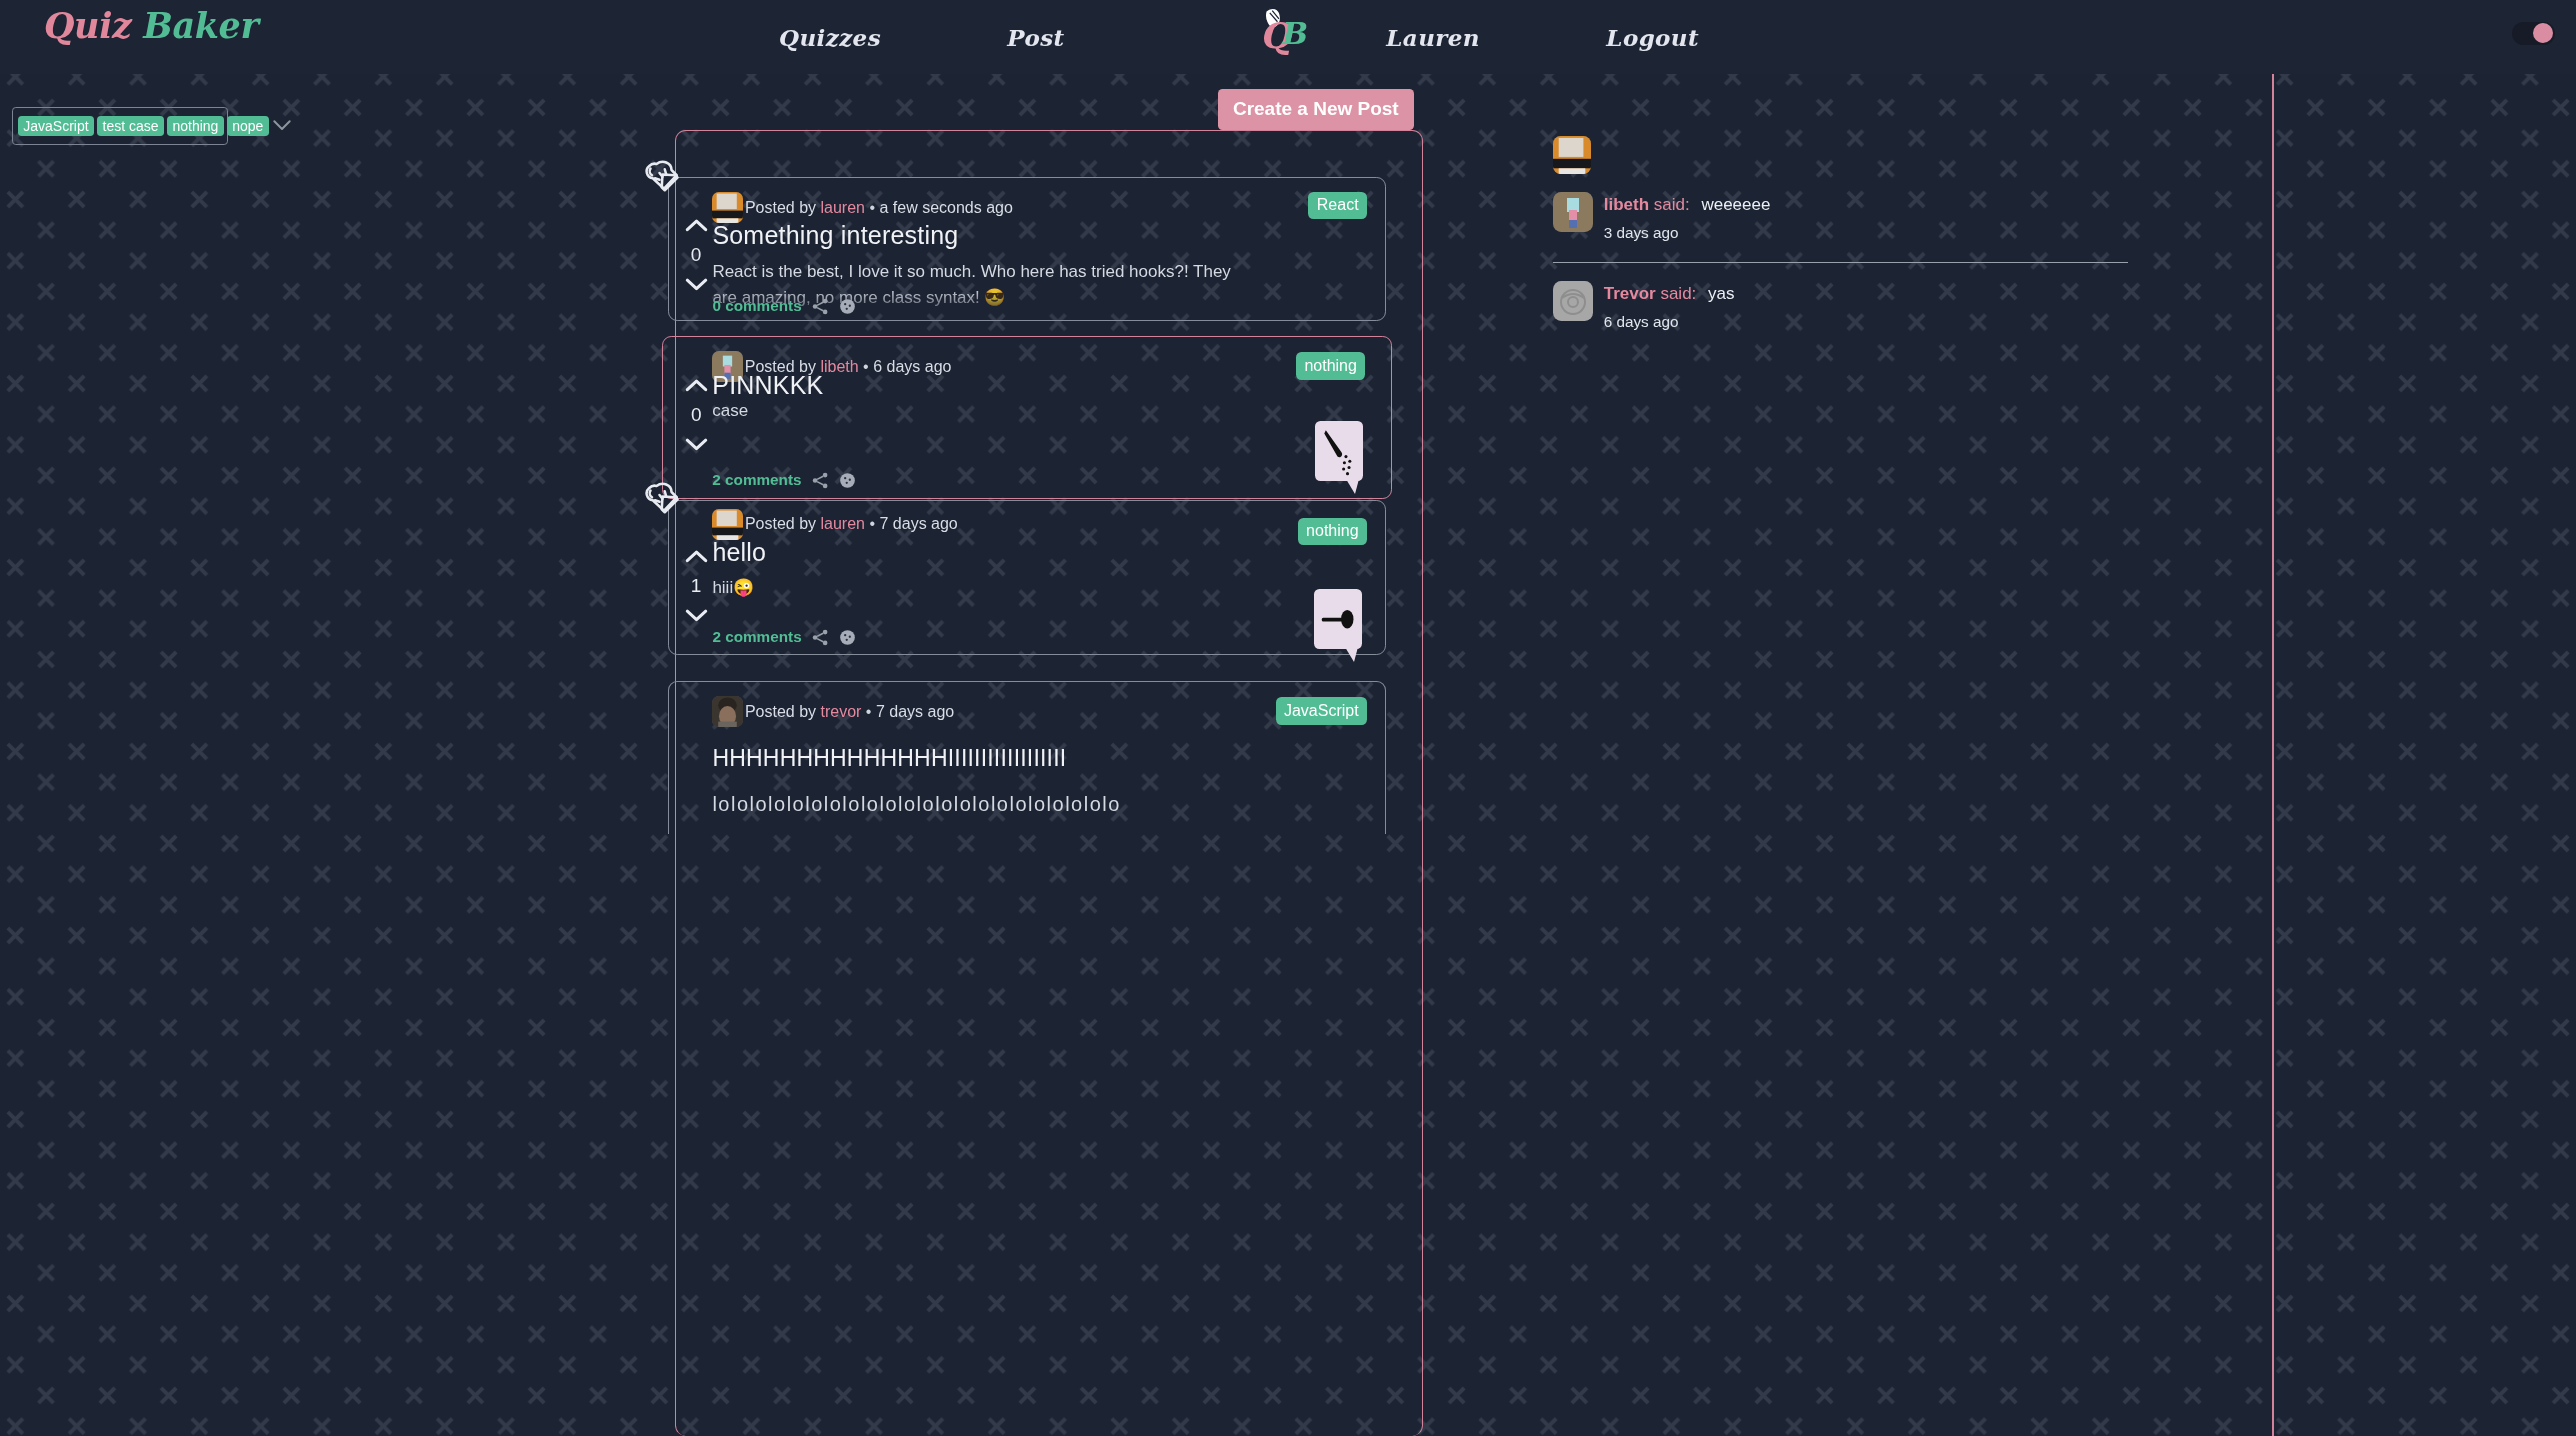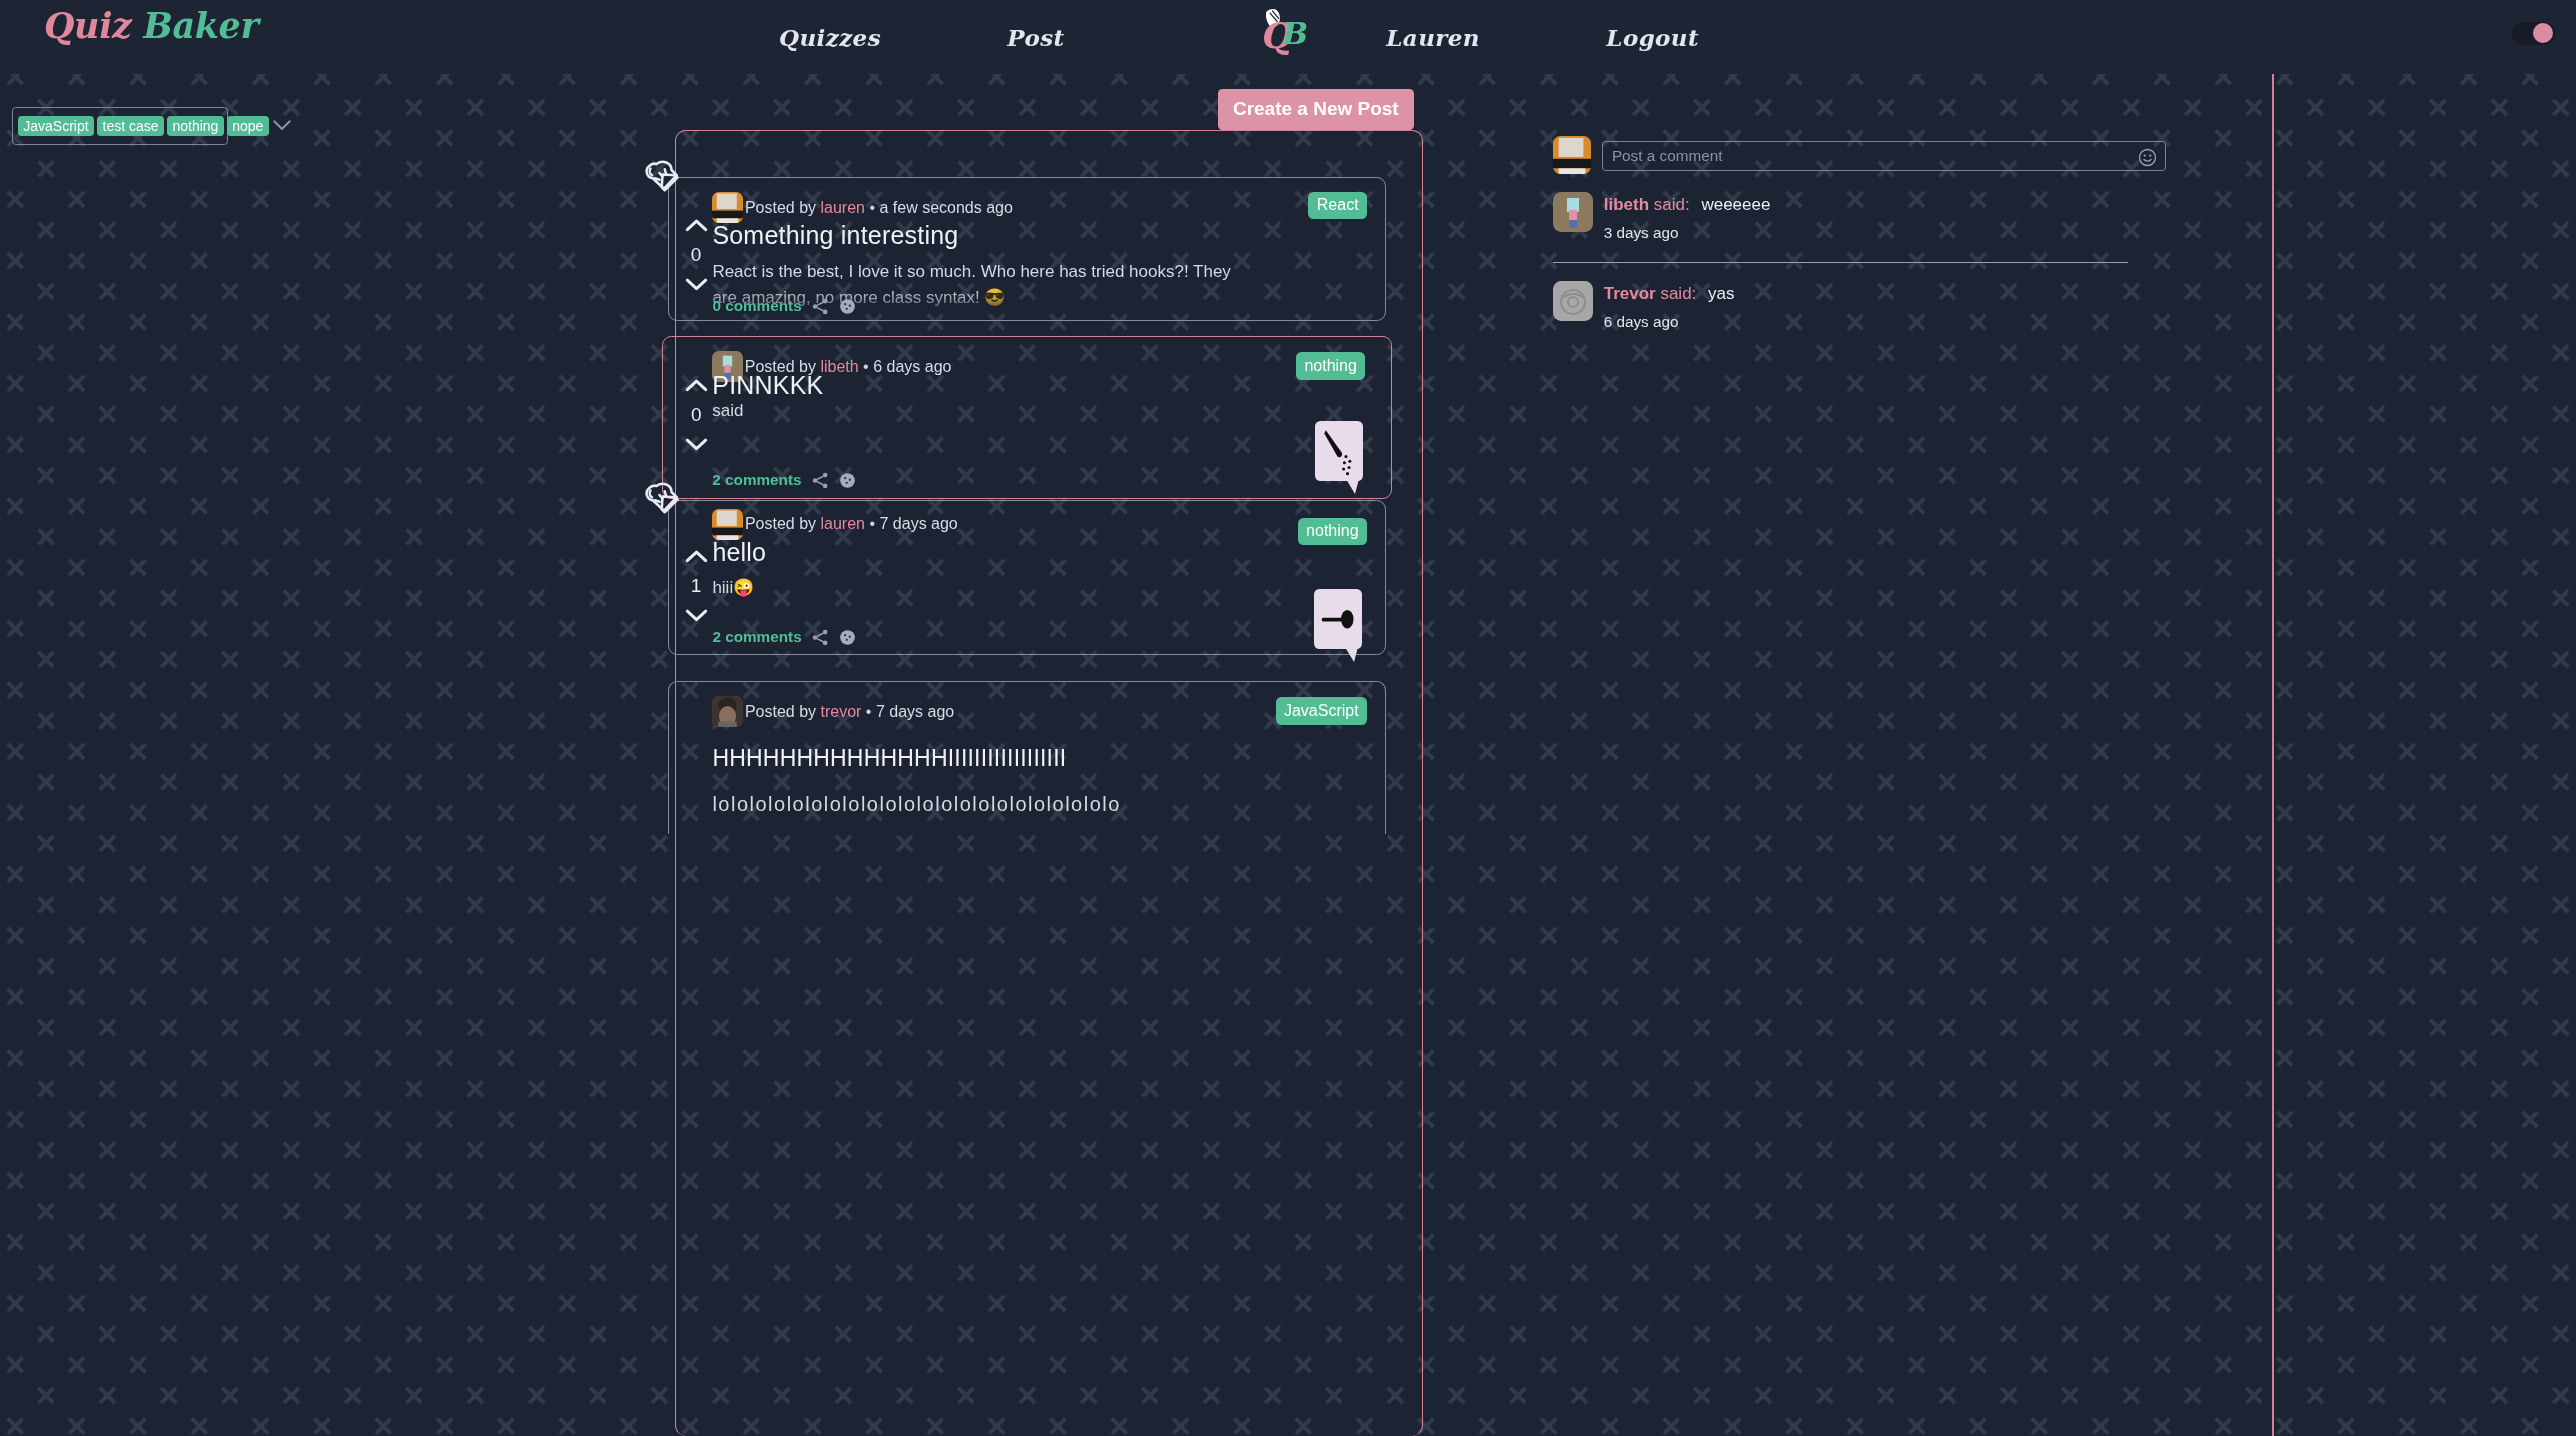--- a/index.html
+++ b/index.html
@@ -565,21 +565,21 @@
         </div>
         <div class="count">0</div>
         <div class="arrow">
           <svg width="23" height="14" viewBox="0 0 30 18">
               <polyline points="3,4 15,15 27,4" fill="none" stroke="#e9ecf2" stroke-width="4" stroke-linecap="round" stroke-linejoin="round"></polyline>
             </svg>
         </div>
       </div>
 
       <div class="post-title" style="top:34px; left:49px;">PINNKKK</div>
-      <div class="post-body" style="top:61px; left:49px;">said</div>
+      <div class="post-body" style="top:61px; left:49px;">case</div>
 
       <div class="bubble" style="top:84px; right:28px;">
         <svg viewBox="0 0 62 78">
           <path d="M14 12 L34 40 C37 44 33 49 29 46 L12 16 Z" fill="#111111"></path>
           <circle cx="40" cy="46" r="2" fill="#111"></circle>
             <circle cx="45" cy="52" r="2" fill="#111"></circle>
           <circle cx="38" cy="54" r="2" fill="#111"></circle>
             <circle cx="44" cy="60" r="2" fill="#111"></circle>
           <circle cx="37" cy="62" r="2" fill="#111"></circle>
             <circle cx="42" cy="68" r="2" fill="#111"></circle>
@@ -720,31 +720,20 @@
 
   <div id="comment-compose">
     <div class="avatar">
       <svg class="avatar-img" viewBox="0 0 40 40">
           <rect width="40" height="40" fill="#d98a2b"></rect>
           <rect x="6" y="2" width="26" height="20" fill="#ddd6cc"></rect>
           <rect x="0" y="24" width="40" height="10" fill="#17181c"></rect>
           <rect x="6" y="34" width="28" height="6" fill="#e8e6e2"></rect>
         </svg>
     </div>
-    <div id="comment-input-box">
-      <input id="comment-input" type="text" placeholder="Post a comment" style="">
-      <span id="emoji-btn">
-        <svg width="19" height="19" viewBox="0 0 25 25">
-            <circle cx="12.5" cy="12.5" r="10.5" fill="none" stroke="#9aa0ac" stroke-width="1.8"></circle>
-            <circle cx="8.8" cy="10" r="1.5" fill="#9aa0ac"></circle>
-            <circle cx="16.2" cy="10" r="1.5" fill="#9aa0ac"></circle>
-            <path d="M7.8 15 Q12.5 19.5 17.2 15" fill="none" stroke="#9aa0ac" stroke-width="1.8" stroke-linecap="round"></path>
-          </svg>
-      </span>
-    </div>
   </div>
 
   <div class="comment-row">
     <div class="avatar">
       <svg class="avatar-img" viewBox="0 0 40 40">
           <rect width="40" height="40" fill="#8b7a5e"></rect>
           <rect x="14" y="6" width="12" height="14" fill="#a8dce0"></rect>
           <rect x="16" y="18" width="8" height="12" fill="#e38fa8"></rect>
           <rect x="16" y="28" width="8" height="8" fill="#5570b0"></rect>
         </svg>

